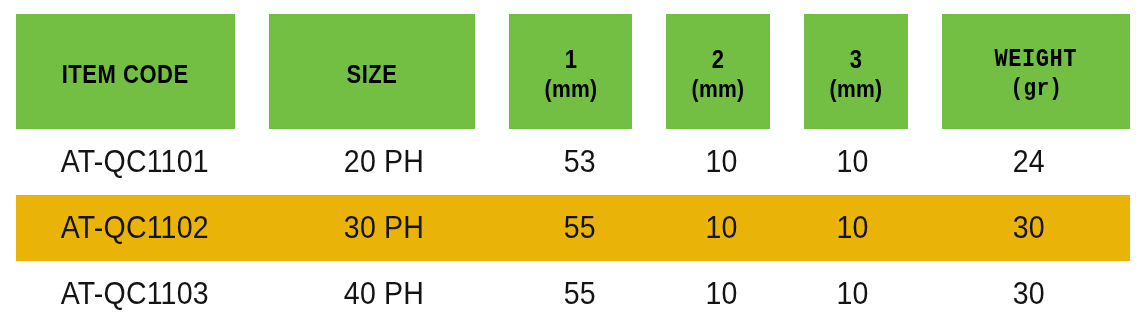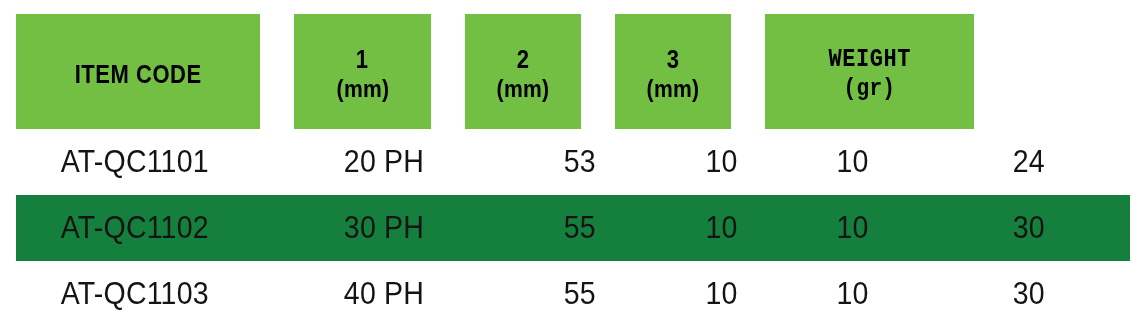--- a/index.html
+++ b/index.html
@@ -75,21 +75,21 @@
     width: 1114px;
   }
 
   .data-row {
     display: flex;
     height: 66px;
     align-items: center;
     background: #ffffff;
   }
   .data-row.alt {
-    background: #15803d;
+    background: #eab308;
   }
 
   .data-cell {
     display: flex;
     align-items: center;
     justify-content: center;
     font-size: 31px;
     color: #141414;
     font-weight: normal;
     letter-spacing: 0.2px;
@@ -104,20 +104,23 @@
 <body>
 
 <div id="spec-table-page">
 
   <div class="table-header">
 
     <div class="header-cell single col-item">
       <span class="h-main">ITEM CODE</span>
     </div>
 
+    <div class="header-cell single col-size">
+      <span class="h-main">SIZE</span>
+    </div>
 
     <div class="header-cell col-d1">
       <span class="h-main">1</span>
       <span class="h-sub">(mm)</span>
     </div>
 
     <div class="header-cell col-d2">
       <span class="h-main">2</span>
       <span class="h-sub">(mm)</span>
     </div>

